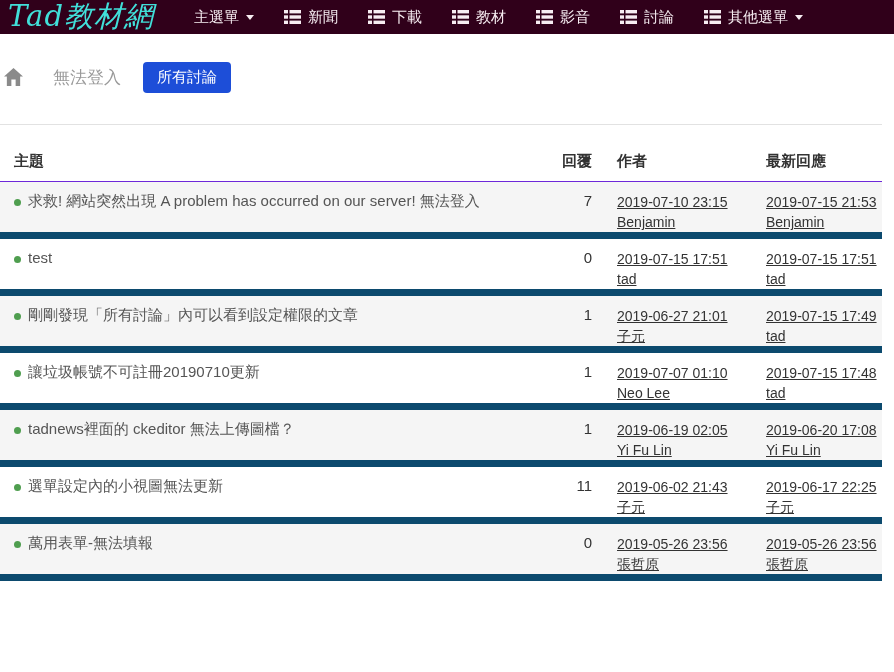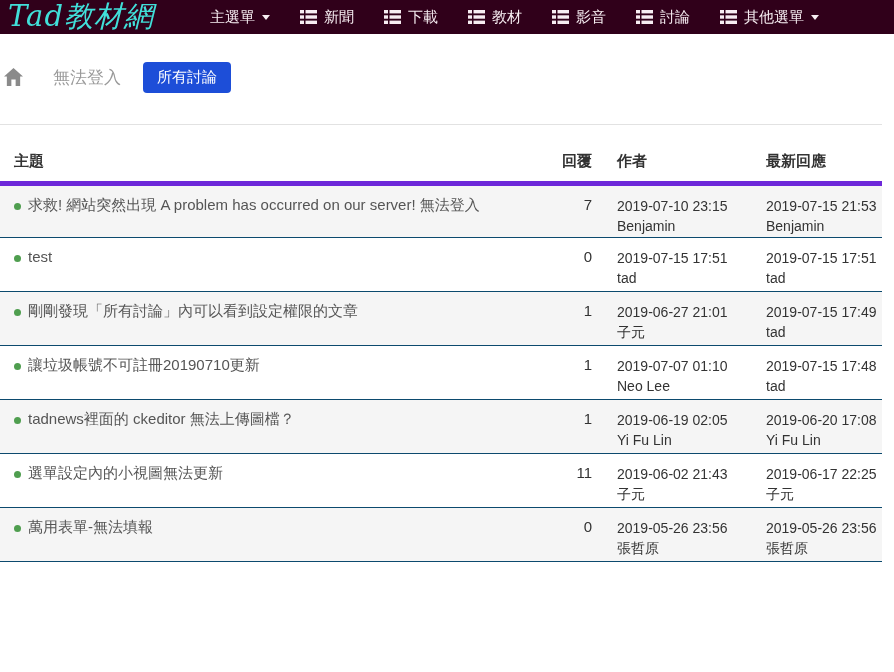--- a/index.html
+++ b/index.html
@@ -4,21 +4,21 @@
 <style>
   * { margin:0; padding:0; box-sizing:border-box; }
   html,body { width:894px; height:672px; background:#fff; overflow:hidden;
     font-family:"Liberation Sans","DejaVu Sans",sans-serif; }
 
   
   .navbar { width:894px; height:34px; background:#30001a; display:flex; align-items:center; }
   .logo { margin-left:8px; font-size:29px; font-style:italic; color:#41dfd9;
     font-family:"DejaVu Serif","Liberation Serif",serif; letter-spacing:1px;
     white-space:nowrap; cursor:pointer; }
-  .nav-items { display:flex; align-items:center; margin-left:56px; gap:30px; }
+  .nav-items { display:flex; align-items:center; margin-left:40px; gap:30px; }
   .nav-item { display:flex; align-items:center; color:#f7edf2; font-size:15px;
     cursor:pointer; white-space:nowrap; }
   .nav-item .list-icon { margin-right:7px; display:inline-flex; }
   .caret { display:inline-block; margin-left:7px; width:0; height:0;
     border-left:4px solid transparent; border-right:4px solid transparent;
     border-top:5px solid #f7edf2; }
 
   
   .breadcrumb { display:flex; align-items:center; margin:22px 0 0 2px; height:42px; }
   .home-icon { display:inline-flex; margin-left:2px; cursor:pointer; }
@@ -26,33 +26,33 @@
   .crumb-badge { margin-left:22px; background:#1d4ed8; color:#fff; font-size:15px;
     padding:6px 14px; border-radius:4px; cursor:pointer; }
   .divider { width:882px; border-top:1px solid #e2e2e2; margin-top:26px; }
 
   
   .table-wrap { width:882px; margin-top:9px; }
   table { width:100%; border-collapse:collapse; table-layout:fixed; }
   col.c-topic { width:560px; } col.c-replies { width:32px; }
   col.c-author { width:165px; } col.c-latest { width:125px; }
   thead th { text-align:left; font-size:15px; color:#333; font-weight:bold;
-    padding:18px 0 10px 0; border-bottom:5px solid #6d28d9; }
+    padding:18px 0 10px 0; border-bottom:1px solid #6d28d9; }
   th.h-topic { padding-left:14px; }
   th.h-replies, td.cell-replies { text-align:right; }
   th.h-author, td.cell-author { padding-left:25px; }
   th.h-latest, td.cell-latest { padding-left:9px; }
-  tbody tr { border-bottom:1px solid #0c4a6e; height:54px; }
+  tbody tr { border-bottom:7px solid #0c4a6e; height:54px; }
   tbody tr.striped { background:#f5f5f5; }
   td { vertical-align:top; padding-top:10px; font-size:14px; color:#333; }
   td.cell-topic { padding-left:14px; }
   .bullet { display:inline-block; width:7px; height:7px; border-radius:50%;
     background:#4f9e4f; margin-right:7px; vertical-align:middle; }
   .topic-link { color:#555; font-size:15px; text-decoration:none; cursor:pointer; }
-  .cell-author div, .cell-latest div { line-height:20px; }
+  .cell-author div, .cell-latest div { line-height:20px;text-decoration:underline; }
   .cell-replies { font-size:15px; }
 </style>
 </head>
 <body>
 
 <header class="navbar">
   <div class="logo">Tad教材網</div>
   <nav class="nav-items">
       <div class="nav-item">
         <span>主選單</span>

